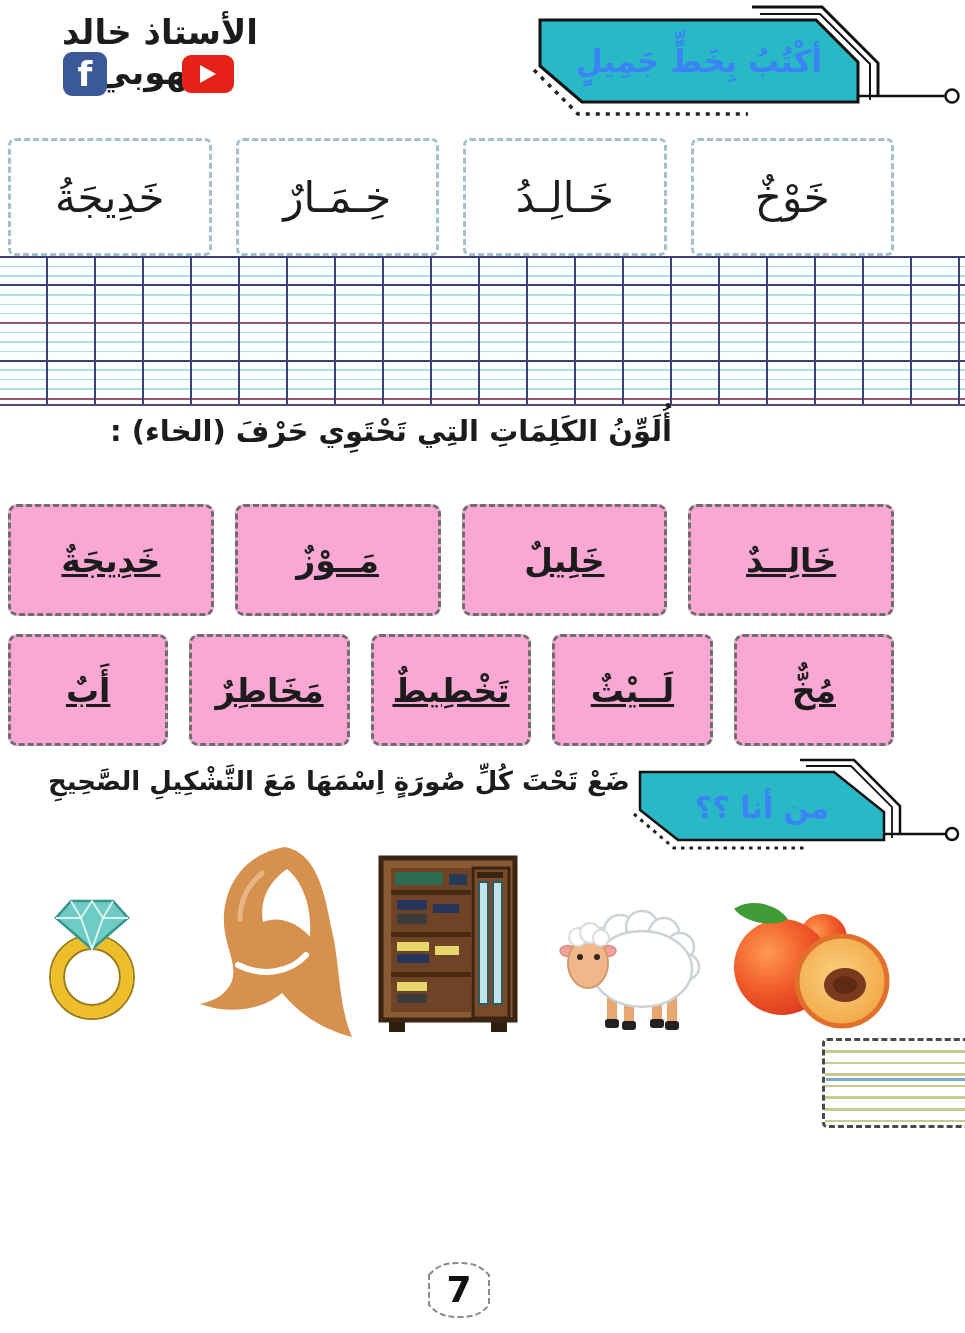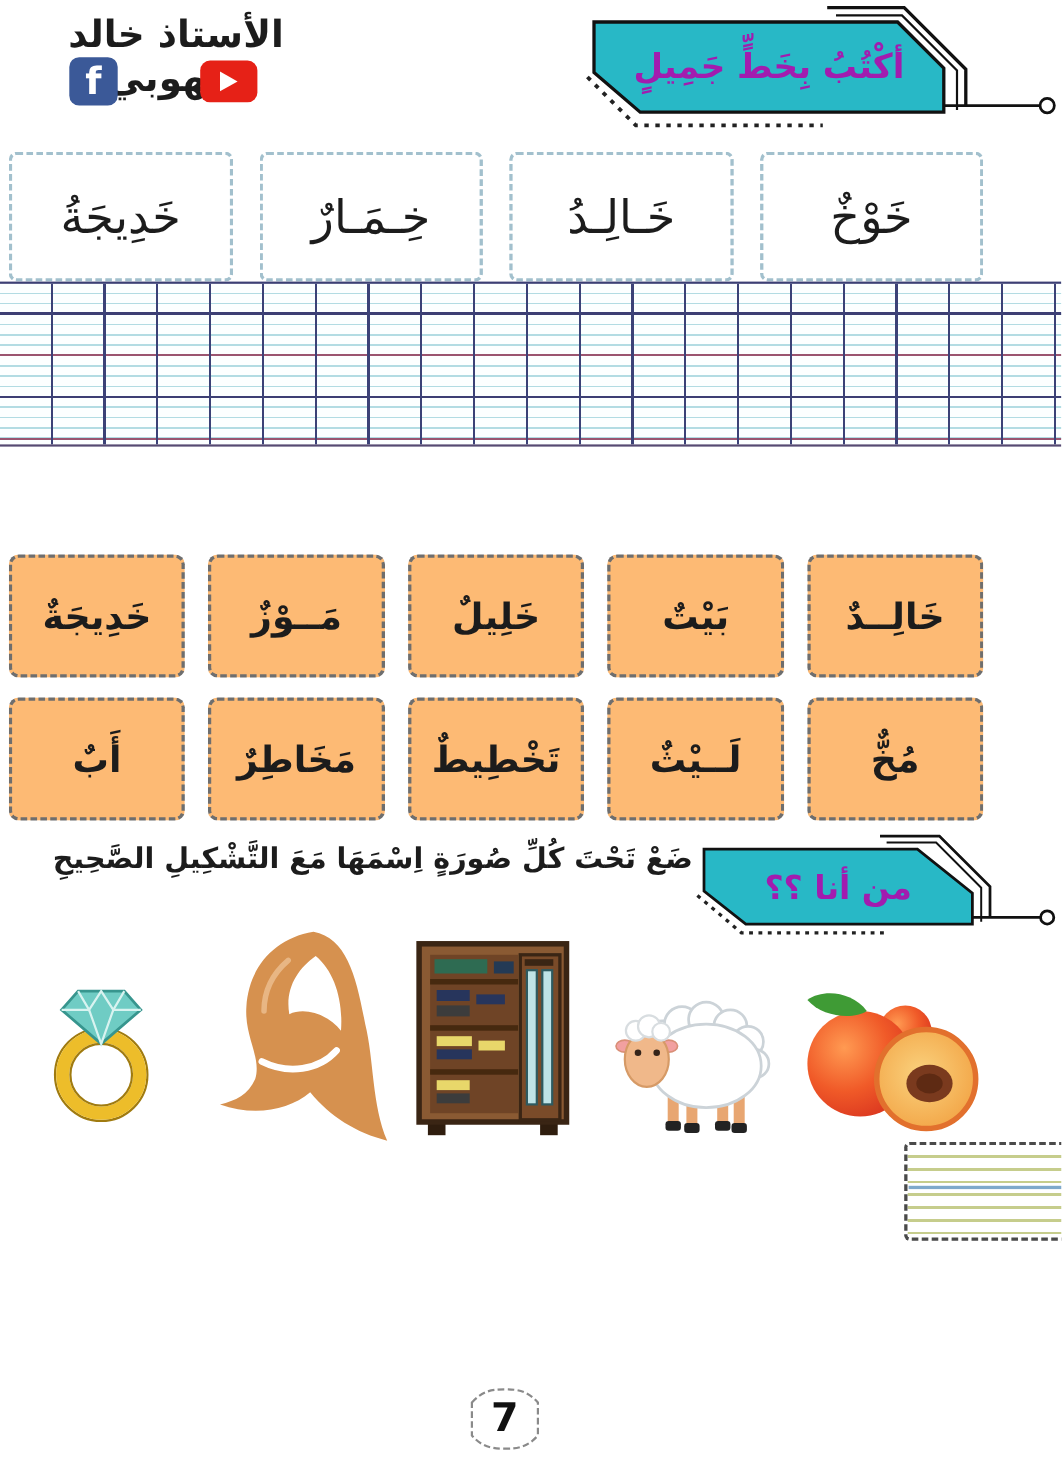--- a/index.html
+++ b/index.html
@@ -12,42 +12,42 @@
   .fb-icon{left:63px;top:52px;width:44px;height:44px;background:#3b5998;border-radius:9px;
            color:#fff;font-size:34px;font-weight:bold;display:flex;align-items:flex-end;justify-content:center;
            line-height:44px;cursor:pointer;}
   .yt-icon{left:182px;top:55px;width:52px;height:38px;background:#e62117;border-radius:9px;
            display:flex;align-items:center;justify-content:center;cursor:pointer;}
   .yt-tri{width:0;height:0;border-left:16px solid #fff;border-top:9px solid transparent;border-bottom:9px solid transparent;}
 
   
   .banner{pointer-events:none;}
   .banner .btxt{position:absolute;display:flex;align-items:center;justify-content:center;
-                font-weight:bold;color:#a21caf;white-space:nowrap;direction:rtl;}
+                font-weight:bold;color:#3b82f6;white-space:nowrap;direction:rtl;}
 
   
   .wrow{display:flex;direction:rtl;gap:24px;}
   .wbox{flex:1;border:3px dashed #a2c0cd;border-radius:7px;display:flex;align-items:center;justify-content:center;
         font-weight:normal;background:#fff;}
   .wbox.big{font-size:42px;height:112px;}
 
   
   .ruled-grid{left:0;top:256px;width:965px;height:146px;background-color:#fcffff;
     border-top:2.5px solid #3c3f74;border-bottom:2.5px solid #564a72;
     background-image:
       repeating-linear-gradient(to right, transparent 0 46px, #3c4277 46px 48px),
       repeating-linear-gradient(to bottom, transparent 0 64px, #9a5570 64px 66px, transparent 66px 76px),
       repeating-linear-gradient(to bottom, transparent 0 26px, #3c3f74 26px 28px, transparent 28px 76px),
       repeating-linear-gradient(to bottom, transparent 0 8px, #b2dce3 8px 9.4px);
   }
 
   
   .instruction{font-weight:bold;direction:rtl;text-align:right;white-space:nowrap;}
   .cbox{flex:1;border:3px dashed #6e6e6e;border-radius:9px;display:flex;align-items:center;justify-content:center;
-        font-weight:bold;font-size:33px;height:106px;background:#fdba74;cursor:pointer;}
+        font-weight:bold;font-size:33px;height:106px;background:#f9a8d4;cursor:pointer;text-decoration:underline;}
 
   
   .answer-box{border:3px dashed #4a4a4a;border-radius:5px;height:84px;background:#fff;position:relative;cursor:text;
     background-image:repeating-linear-gradient(to bottom, transparent 0 9px, #c6cd8c 9px 11.6px);
     background-clip:padding-box;}
   .answer-box .blue-line{position:absolute;left:1px;right:1px;top:44%;height:3.4px;background:#7fa9cb;}
 
   
   .badge{left:424px;top:1258px;width:70px;height:64px;}
   .badge .num{position:absolute;left:0;top:6px;width:70px;height:50px;display:flex;align-items:center;justify-content:center;
@@ -78,24 +78,24 @@
 
   <div class="abs wrow" style="left:8px;top:138px;width:886px;">
     <div class="wbox big">خَوْخٌ</div>
     <div class="wbox big">خَـالِـدُ</div>
     <div class="wbox big">خِـمَـارٌ</div>
     <div class="wbox big">خَدِيجَةُ</div>
   </div>
 
   <div class="abs ruled-grid"></div>
 
+  <div class="abs instruction" style="left:12px;top:414px;width:660px;font-size:29px;direction:rtl;">أُلَوِّنُ الكَلِمَاتِ التِي تَحْتَوِي حَرْفَ (الخاء) :</div>
 
   <div class="abs wrow" style="left:8px;top:504px;width:886px;gap:21px;">
     <div class="cbox">خَالِــدٌ</div>
-    <div class="cbox">بَيْتٌ</div>
     <div class="cbox">خَلِيلٌ</div>
     <div class="cbox">مَــوْزٌ</div>
     <div class="cbox">خَدِيجَةٌ</div>
   </div>
 
   <div class="abs wrow" style="left:8px;top:634px;width:886px;gap:21px;">
     <div class="cbox">مُخٌّ</div>
     <div class="cbox">لَــيْثٌ</div>
     <div class="cbox">تَخْطِيطٌ</div>
     <div class="cbox">مَخَاطِرٌ</div>

